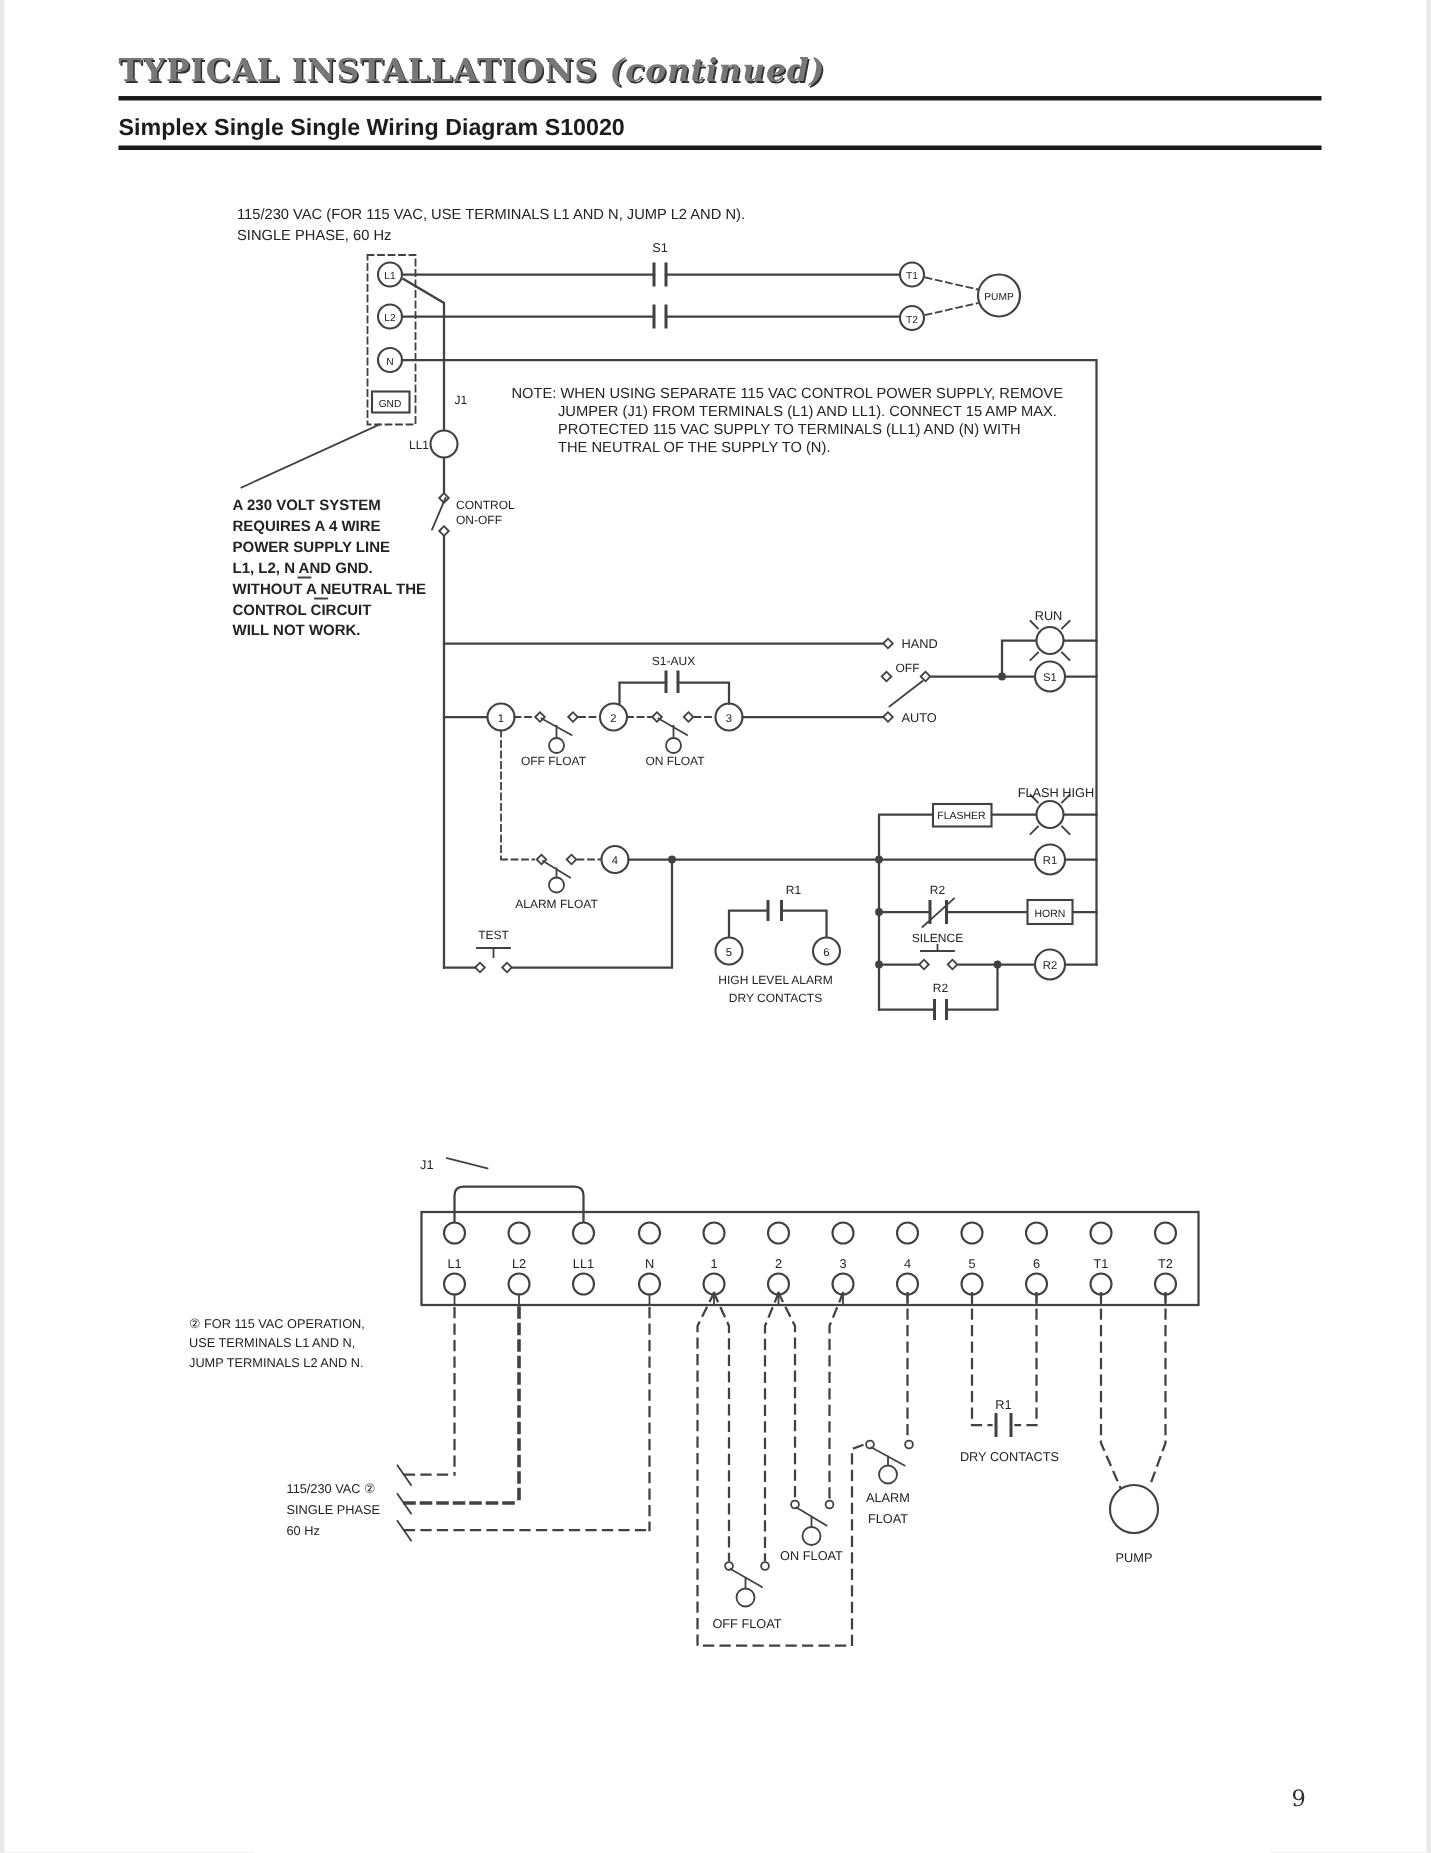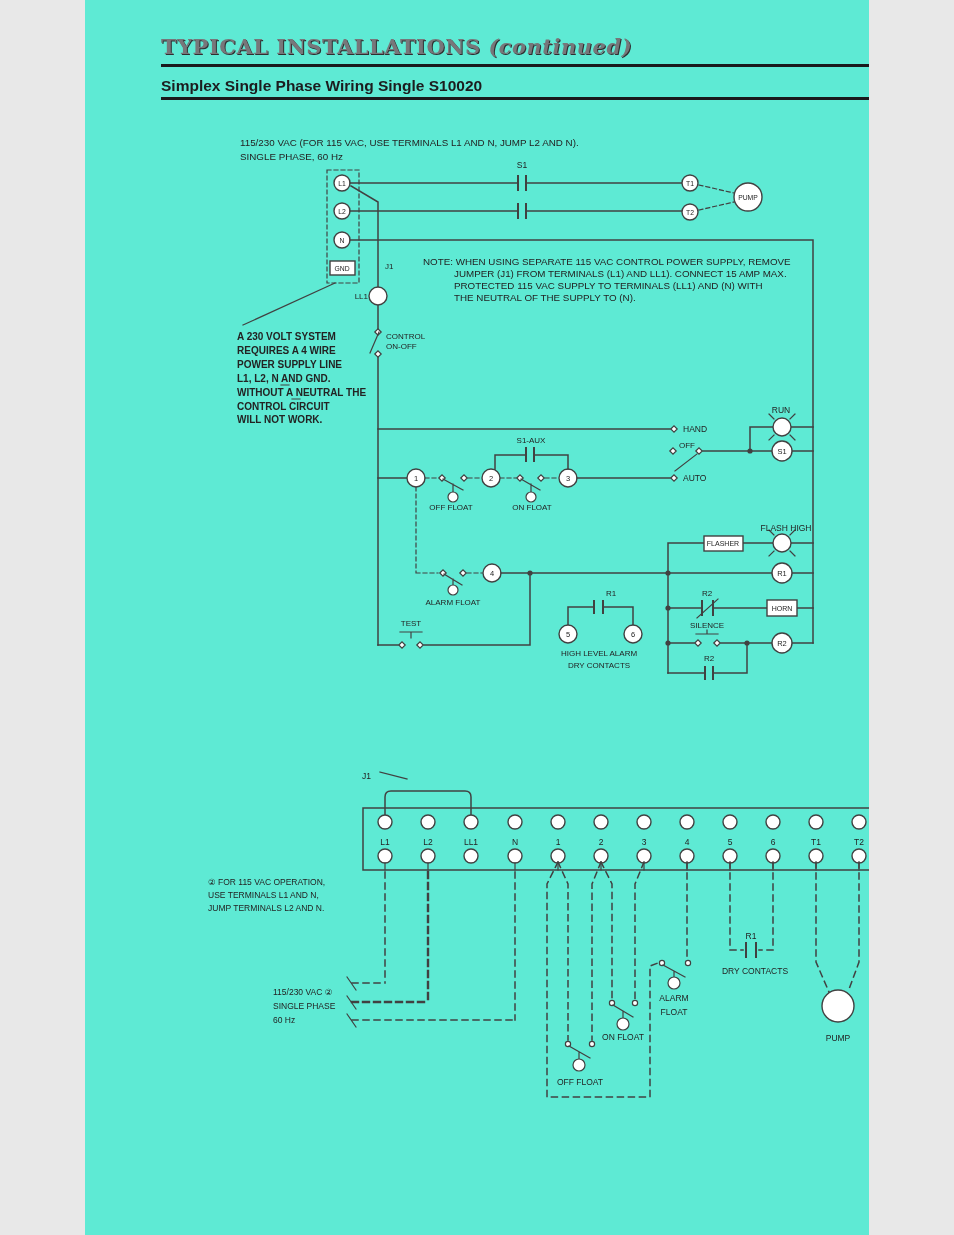--- a/index.html
+++ b/index.html
@@ -1,16 +1,16 @@
 <!DOCTYPE html>
 <html><head>
 <meta charset="utf-8">
 <style>
   html,body{margin:0;padding:0;background:#e8e8e8;}
-  .page{position:relative;width:784px;height:1235px;background:#5eead4;margin:0 auto;overflow:hidden;
+  .page{position:relative;width:948px;height:1235px;background:#ffffff;margin:0 auto;overflow:hidden;
         font-family:"Liberation Sans",sans-serif;}
   .doc-title{position:absolute;left:76px;top:34px;font-family:"DejaVu Serif",serif;font-weight:bold;
              font-size:21px;letter-spacing:0.5px;color:#77777a;text-shadow:1px 1px 0 #2f2f31;}
   .doc-title .cont{font-style:italic;}
   .rule{position:absolute;left:76px;width:802px;height:2.5px;background:#1a1a1c;}
   .r1{top:64px;} .r2{top:97px;}
   .doc-subtitle{position:absolute;left:76px;top:77px;font-weight:bold;font-size:15.5px;color:#1c1c1e;}
   .pgnum{position:absolute;left:858px;top:1190px;font-family:"DejaVu Serif",serif;font-size:15px;color:#2e2e2e;}
   svg{position:absolute;left:0;top:0;}
   .ln{fill:none;stroke:#414141;stroke-width:1.5;stroke-linecap:square;}
@@ -30,21 +30,21 @@
 </head>
 <body>
 
 <div class="page">
 
   <div class="doc-title">
     <span>TYPICAL INSTALLATIONS</span>
     <span class="cont">(continued)</span>
   </div>
   <div class="rule r1"></div>
-  <div class="doc-subtitle">Simplex Single Phase Wiring Single S10020</div>
+  <div class="doc-subtitle">Simplex Single Single Wiring Diagram S10020</div>
   <div class="rule r2"></div>
 
   <svg width="954" height="1235" viewBox="0 0 954 1235">
 
     <g>
       <text class="tx t10" x="155" y="146">115/230 VAC (FOR 115 VAC, USE TERMINALS L1 AND N, JUMP L2 AND N).</text>
       <text class="tx t10" x="155" y="160">SINGLE PHASE, 60 Hz</text>
     </g>
 
     <g>

